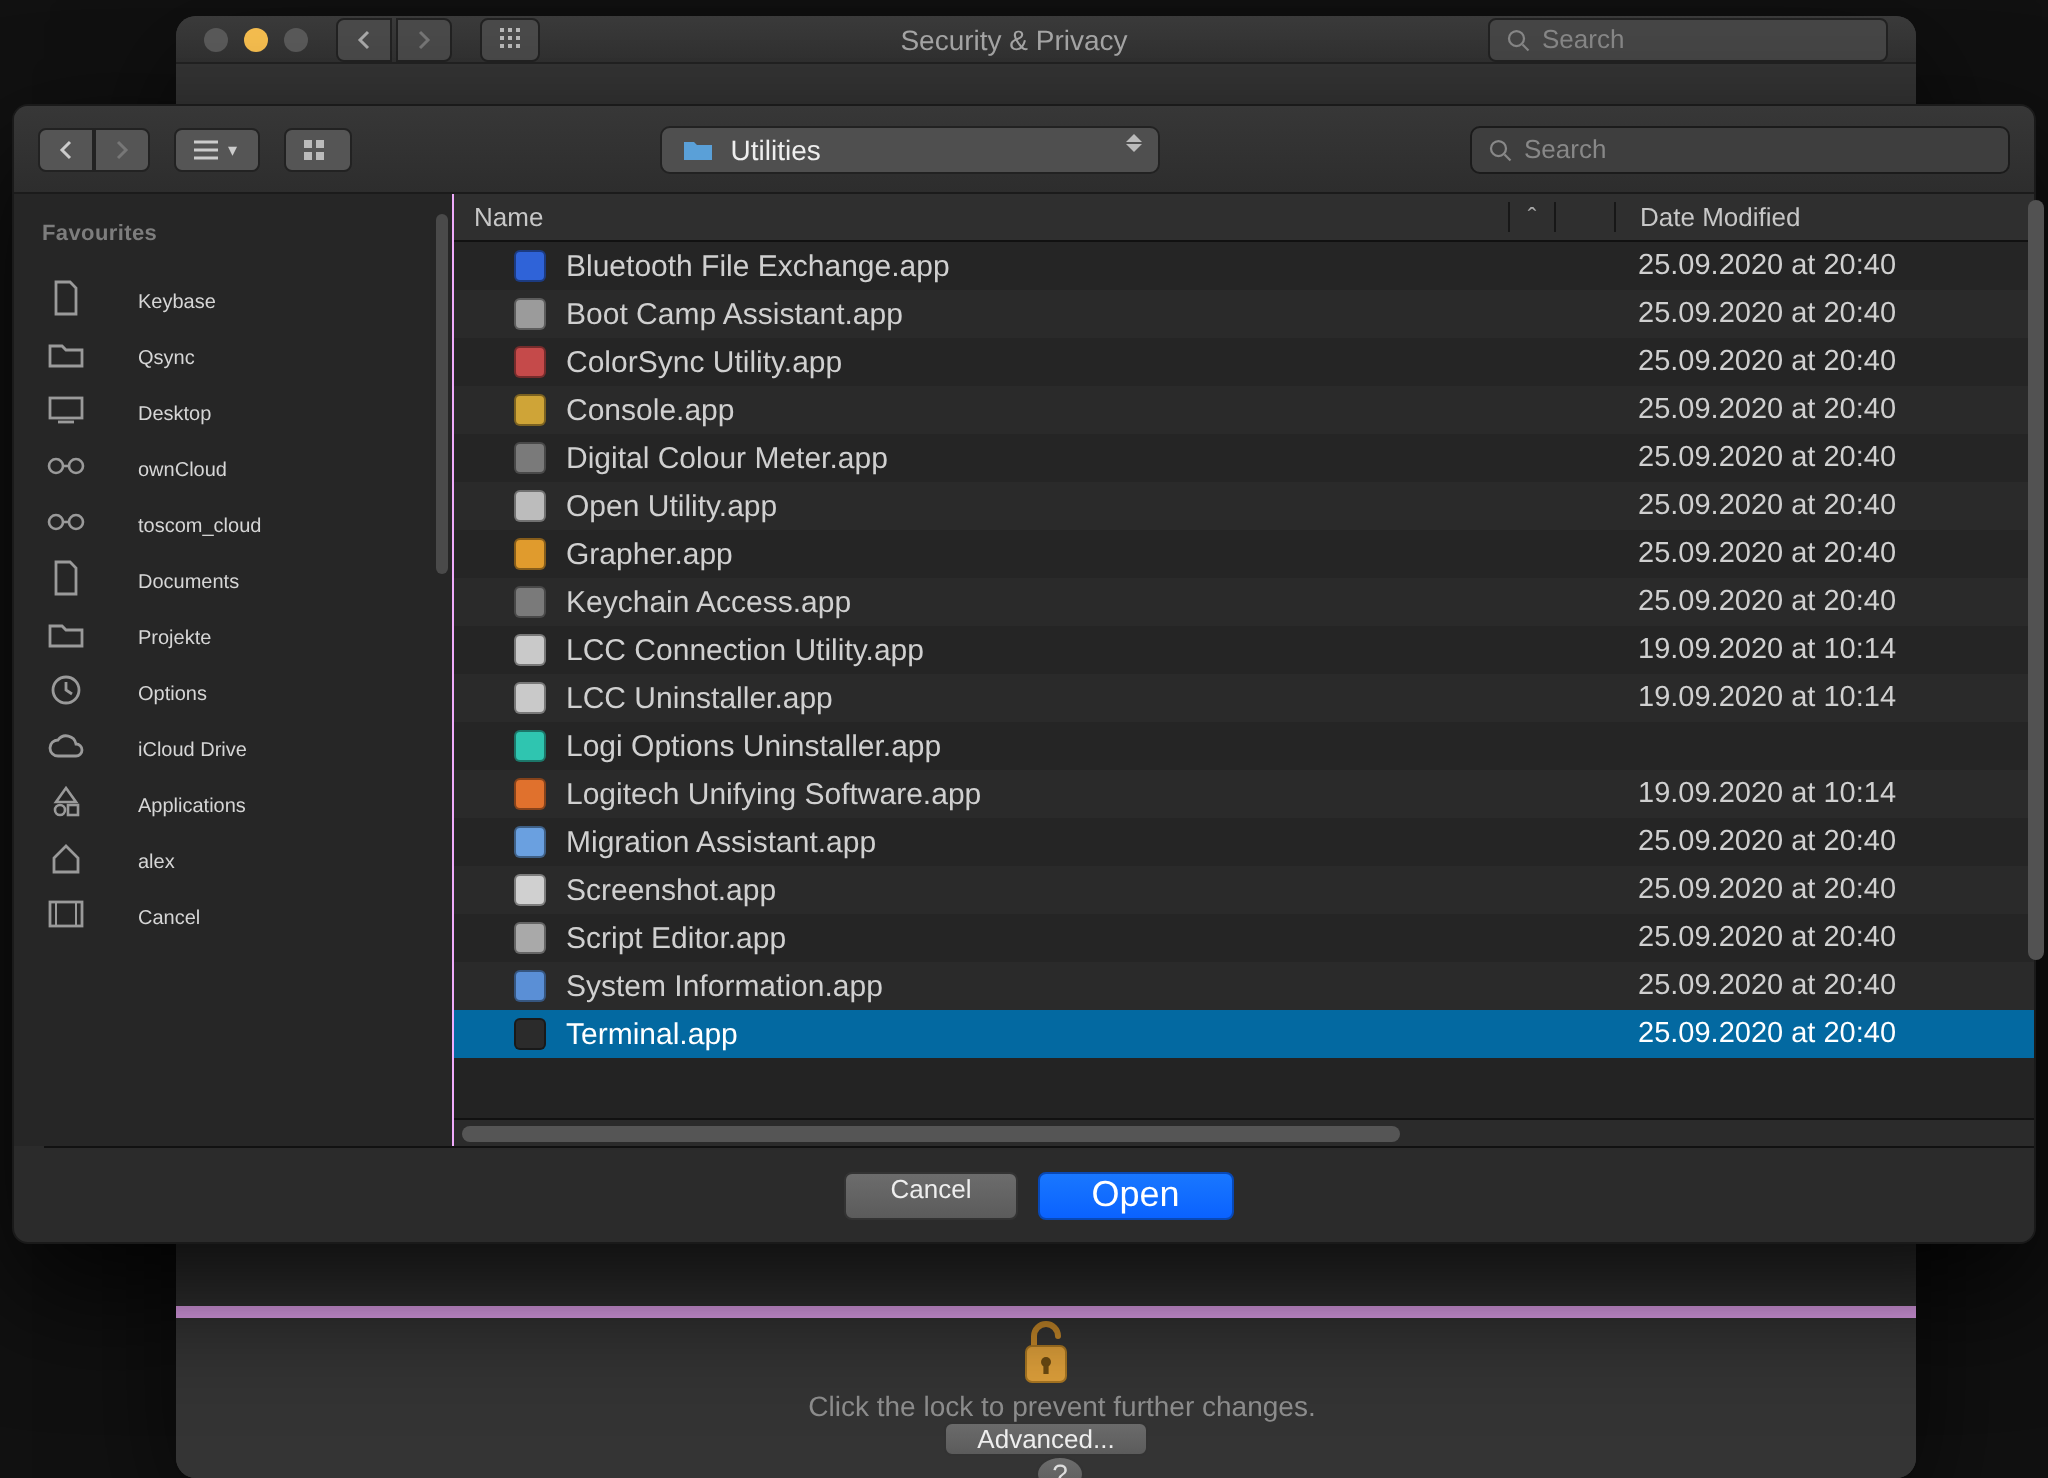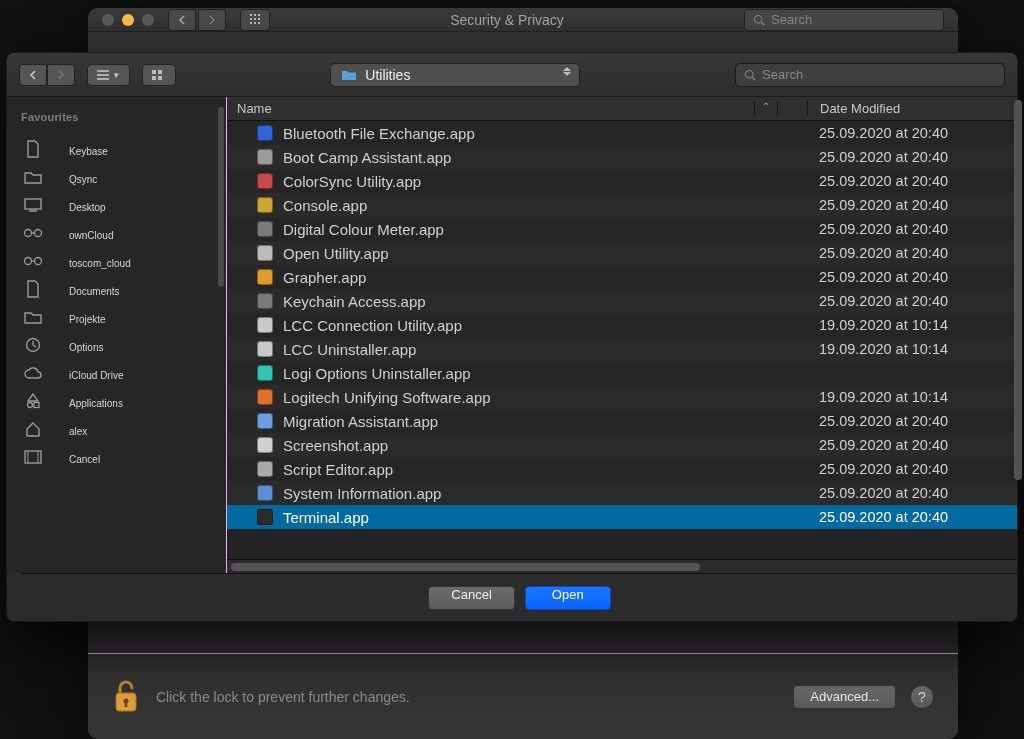--- a/index.html
+++ b/index.html
@@ -66,22 +66,22 @@
     display:flex; align-items:center; padding:0 8px; gap:6px;
     color:#888; font-size:13px;
   }
   .search-icon svg { width:12px; height:12px; fill:#888; }
 
   
   .parent-bottom {
     position:absolute; left:0; right:0; bottom:0;
     height:86px;
     background:#343434;
-    border-top:1px solid #f0abfc;
-    display:flex; align-items:center; padding:0 24px;
+    border-top:6px solid #f0abfc;
+    display:flex; align-items:center; padding:0 24px;flex-direction:column;
   }
   .lock-icon svg { width:28px; height:36px; }
   .lock-text { margin-left:16px; color:#8e8e8e; font-size:14px; }
   .parent-spacer { flex:1; }
   .btn {
     height:24px; padding:0 16px;
     background: linear-gradient(#6c6c6c,#5b5b5b);
     border:1px solid #333; border-radius:4px;
     color:#eee; font-size:13px;
     display:inline-flex; align-items:center; justify-content:center;
@@ -208,21 +208,21 @@
   
   .dialog-footer {
     height:48px; background:#2b2b2b;
     border-top:1px solid #111;
     display:flex; align-items:center; justify-content:center;
     padding:0 16px; gap:10px;margin-left:15px;
   }
   .btn-default {
     height:24px; padding:0 26px;
     background:linear-gradient(#1977ff,#0a62ff);
-    border:1px solid #0848b6; border-radius:4px; color:#fff; font-size:13px;font-weight:500;
+    border:1px solid #0848b6; border-radius:4px; color:#fff; font-size:18px;font-weight:500;
     cursor:pointer;
   }
   .btn-plain {
     height:24px; padding:0 22px;
     background:linear-gradient(#6c6c6c,#5b5b5b);
     border:1px solid #333; border-radius:4px; color:#eee; font-size:13px;
     cursor:pointer;
   }
 
   

